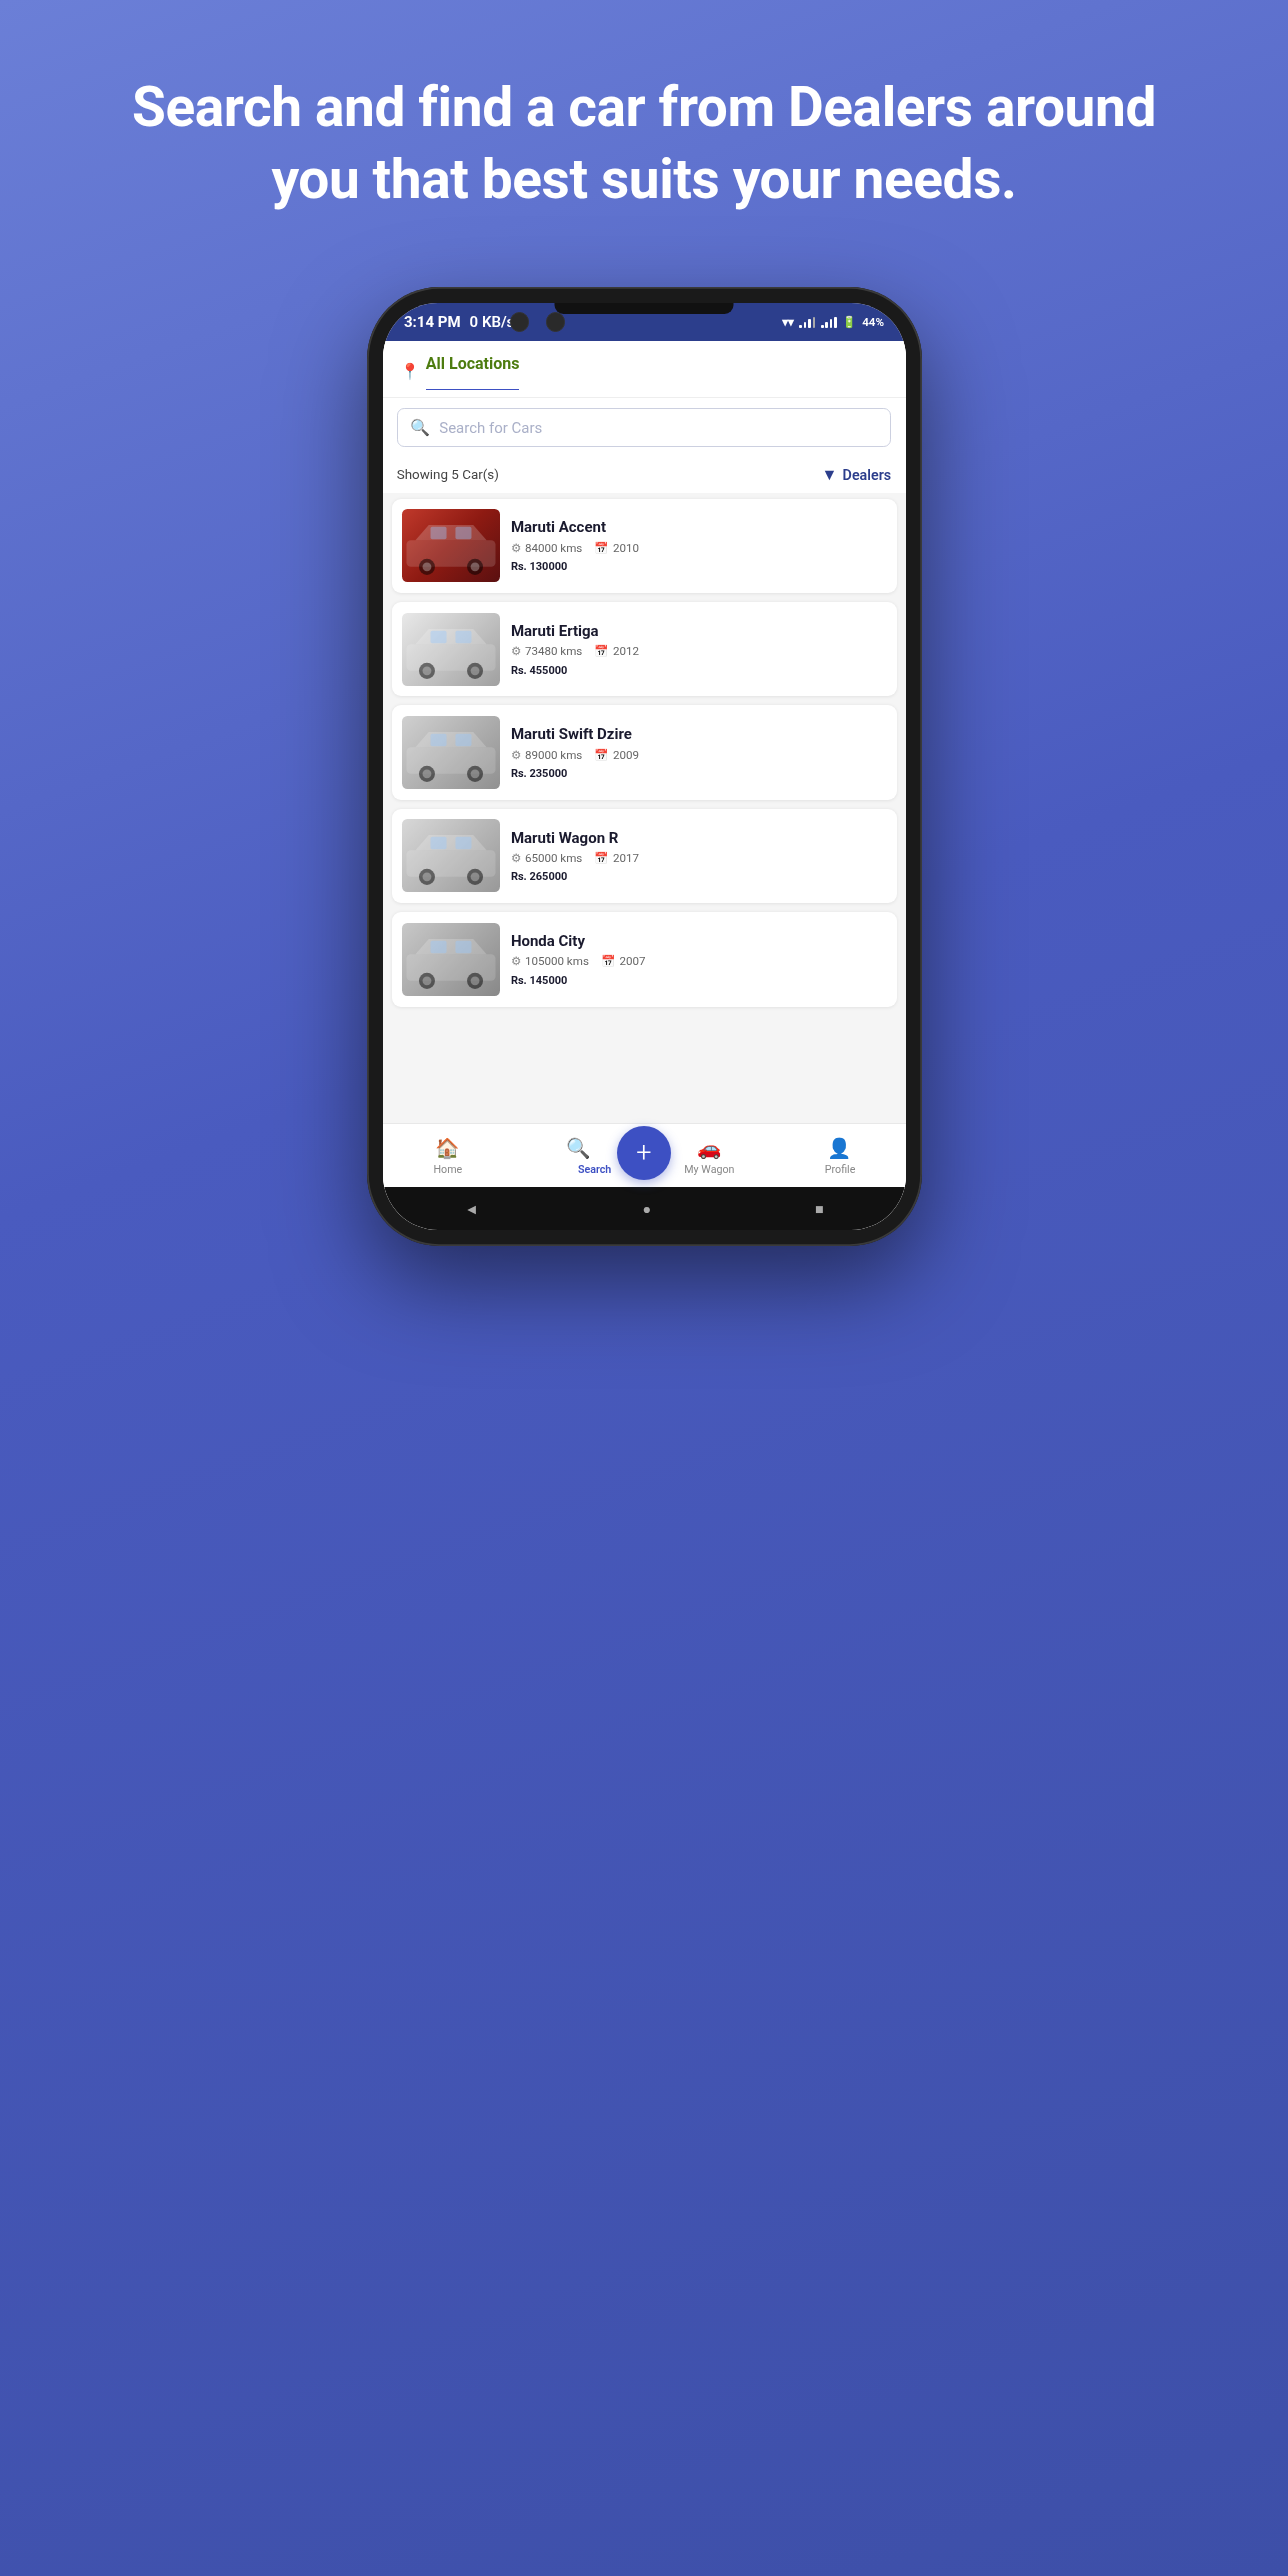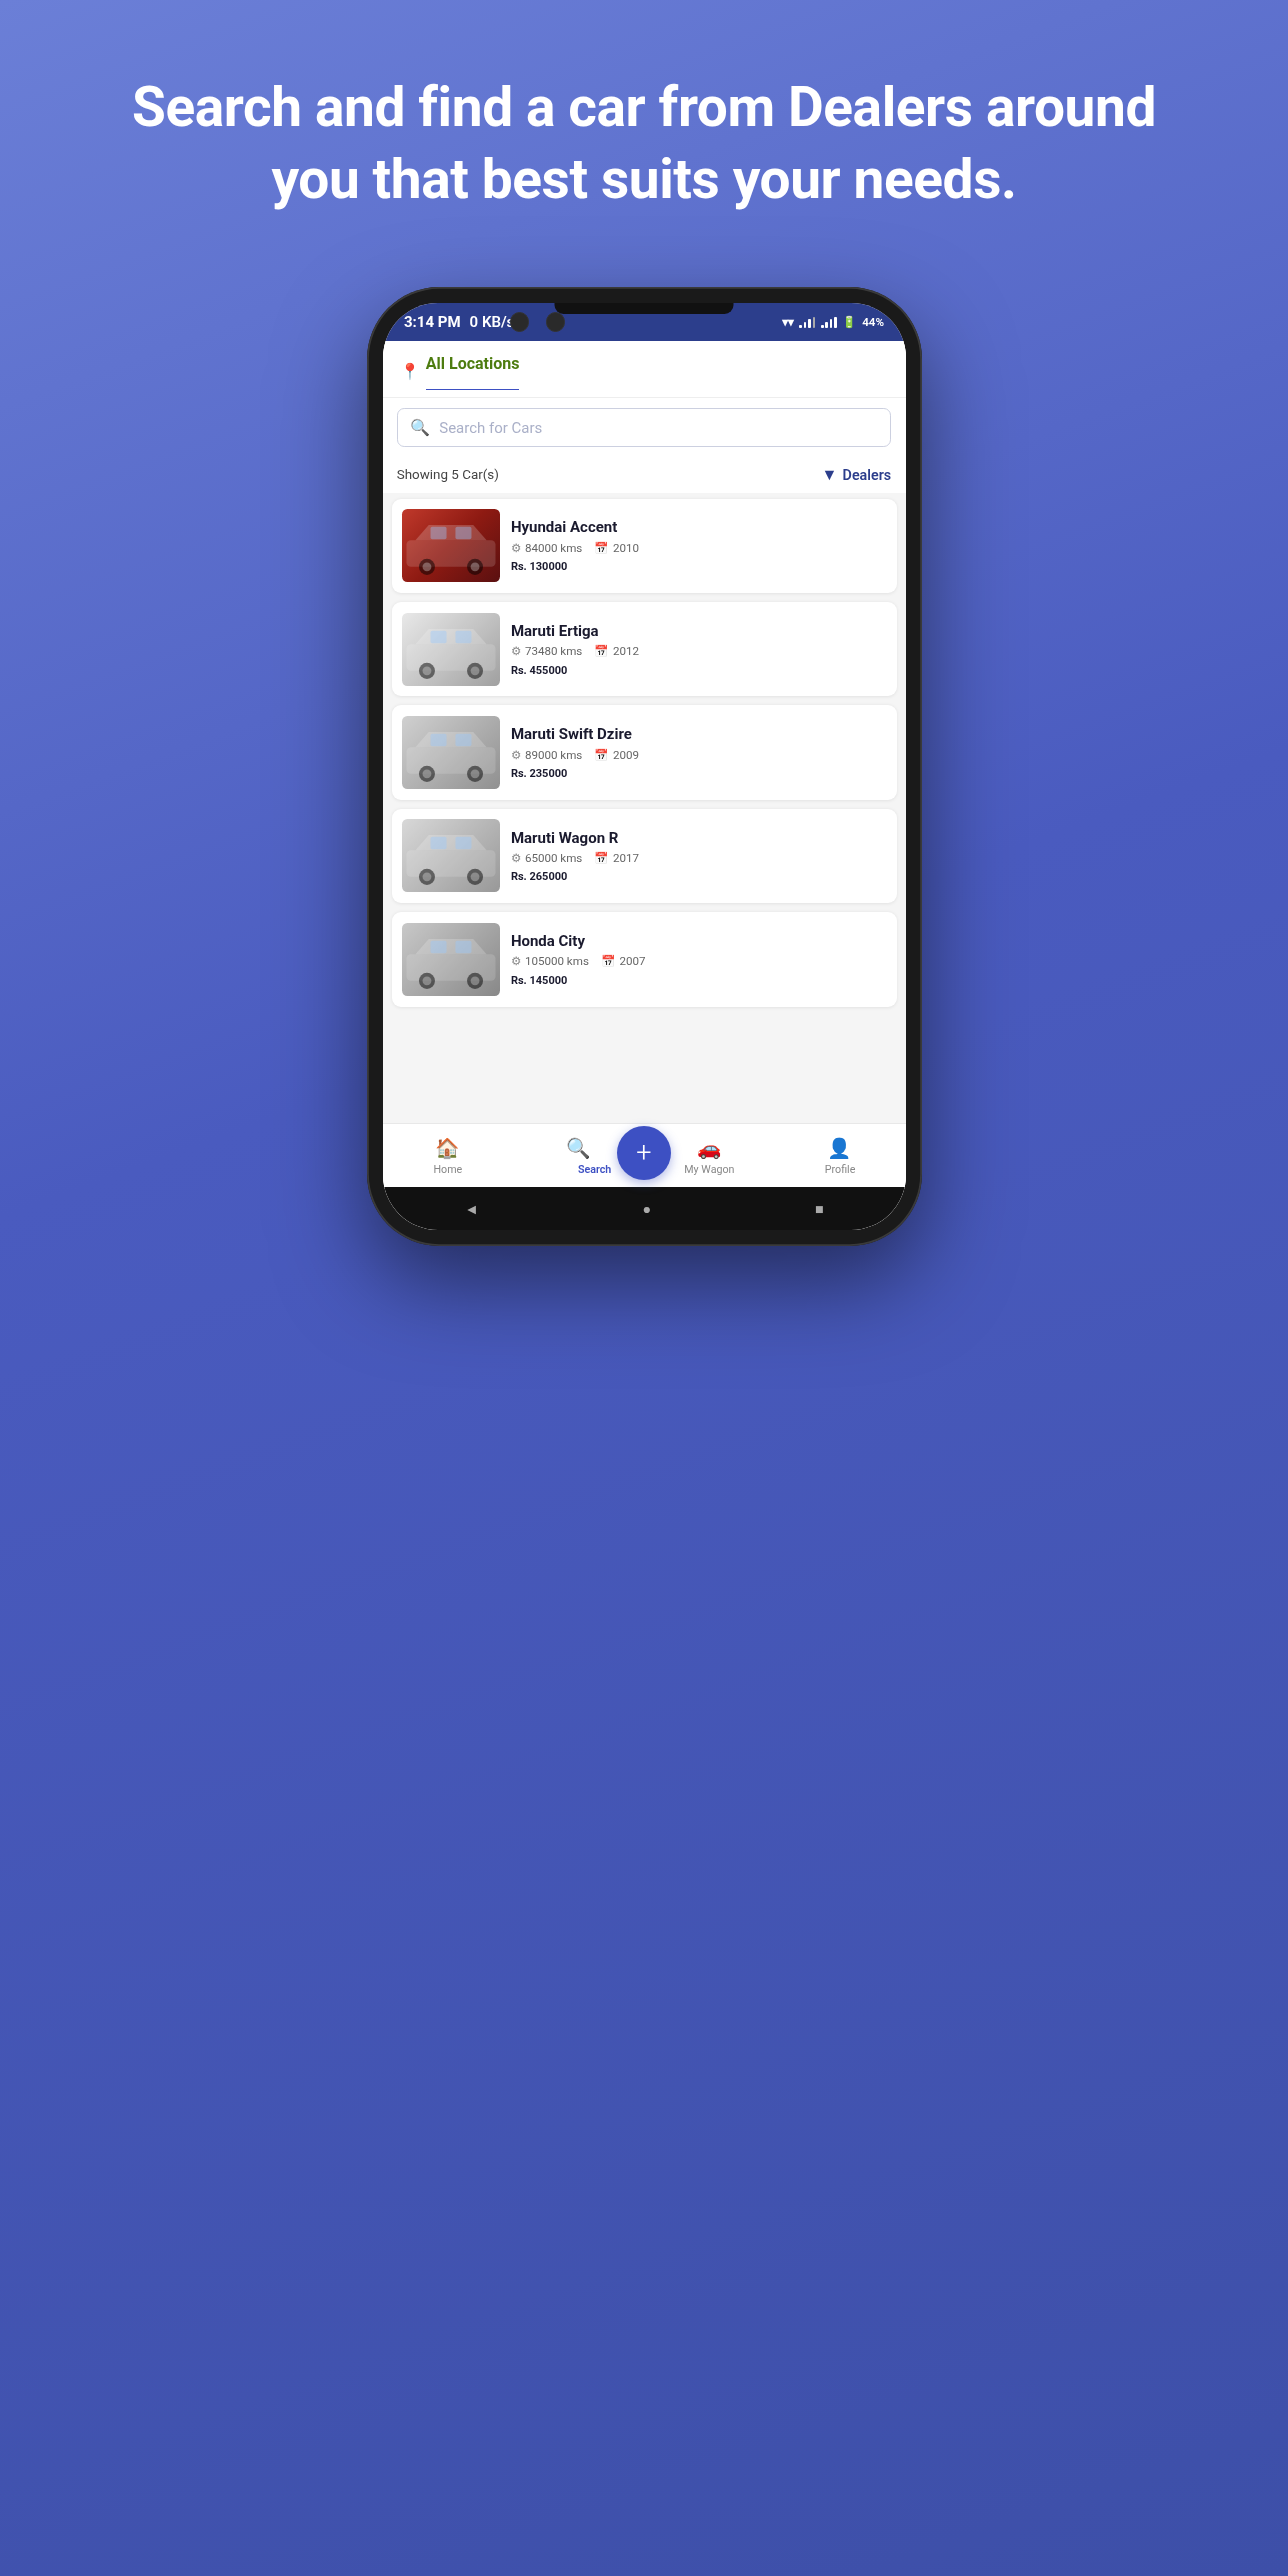--- a/index.html
+++ b/index.html
@@ -427,21 +427,21 @@
       <path d="M15 35 L30 18 L80 18 L95 35 Z" fill="rgba(255,255,255,0.2)"></path>
       <circle cx="28" cy="65" r="9" fill="rgba(0,0,0,0.5)"></circle>
       <circle cx="28" cy="65" r="5" fill="rgba(255,255,255,0.3)"></circle>
       <circle cx="82" cy="65" r="9" fill="rgba(0,0,0,0.5)"></circle>
       <circle cx="82" cy="65" r="5" fill="rgba(255,255,255,0.3)"></circle>
       <rect x="32" y="20" width="18" height="14" rx="2" fill="rgba(150,200,255,0.4)"></rect>
       <rect x="60" y="20" width="18" height="14" rx="2" fill="rgba(150,200,255,0.4)"></rect>
     </svg>
       </div>
       <div class="car-info">
-        <div class="car-name">Hyundai Accent</div>
+        <div class="car-name">Maruti Accent</div>
         <div class="car-meta">
           <div class="meta-item">
             <span class="meta-icon">⚙</span>
             <span>84000 kms</span>
           </div>
           <div class="meta-item">
             <span class="meta-icon">📅</span>
             <span>2010</span>
           </div>
         </div>

